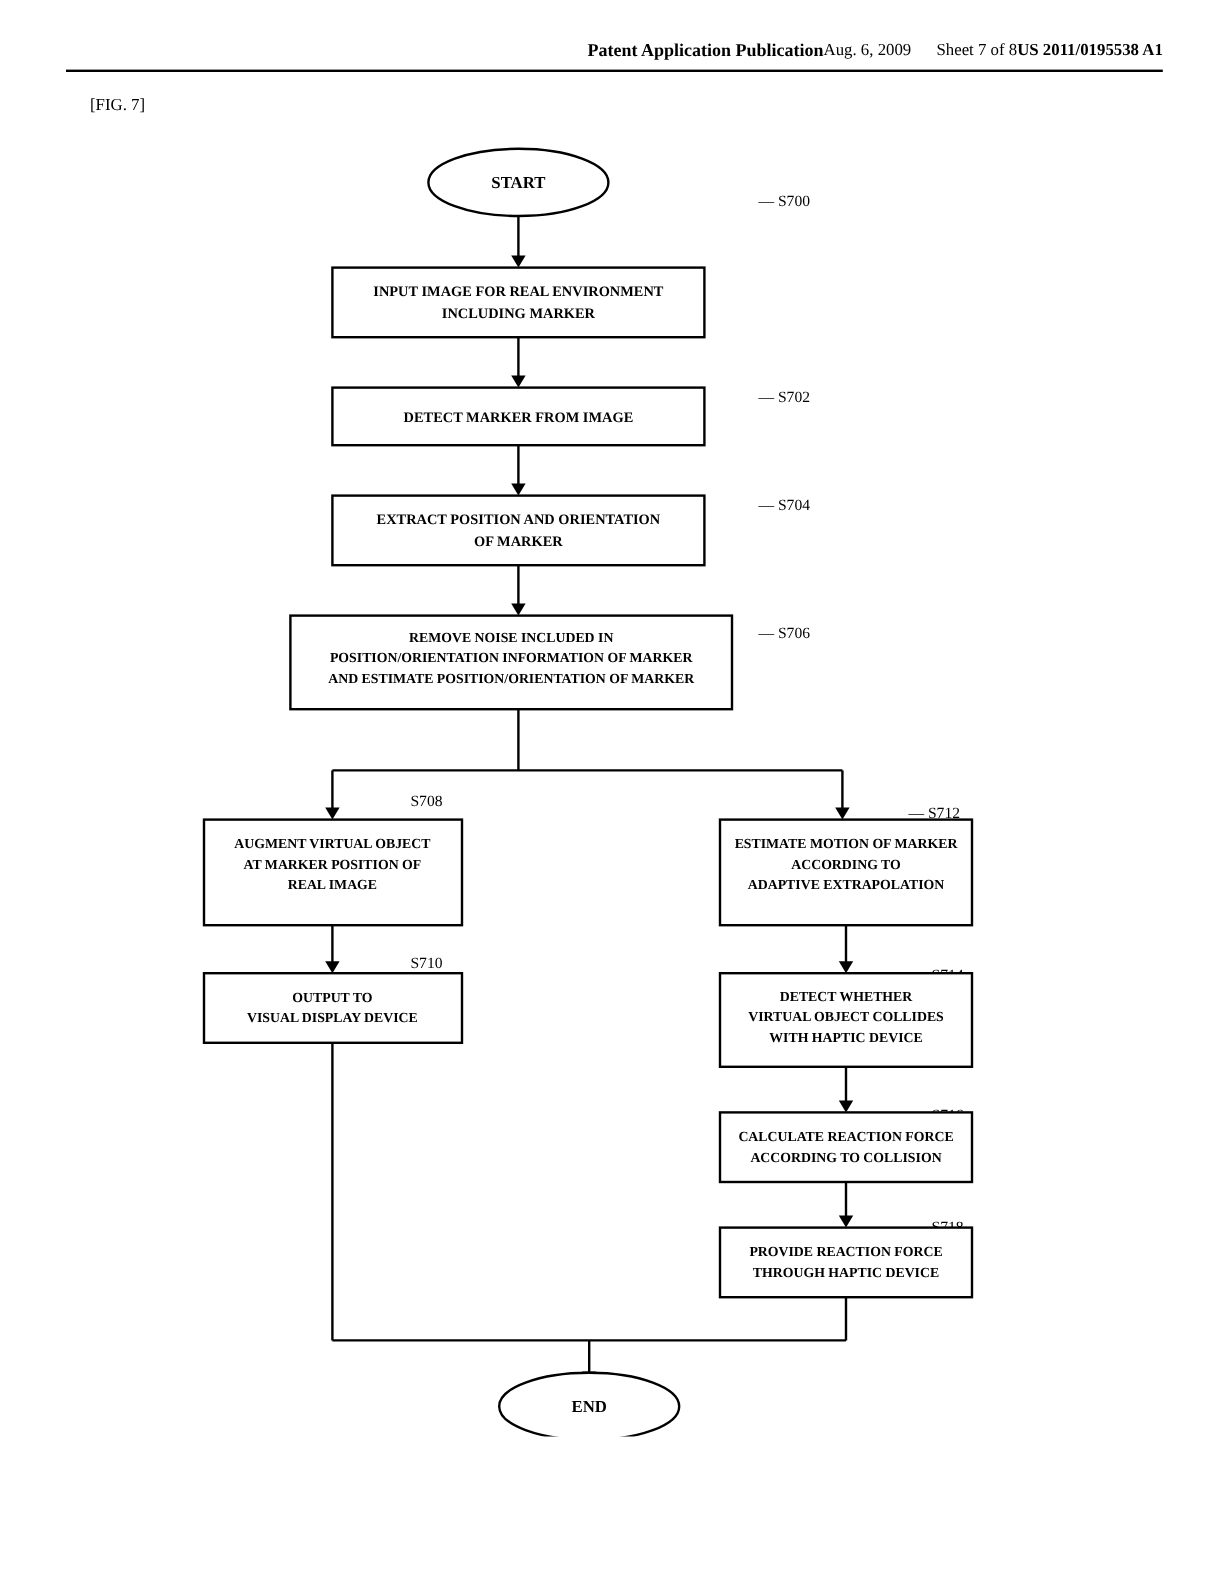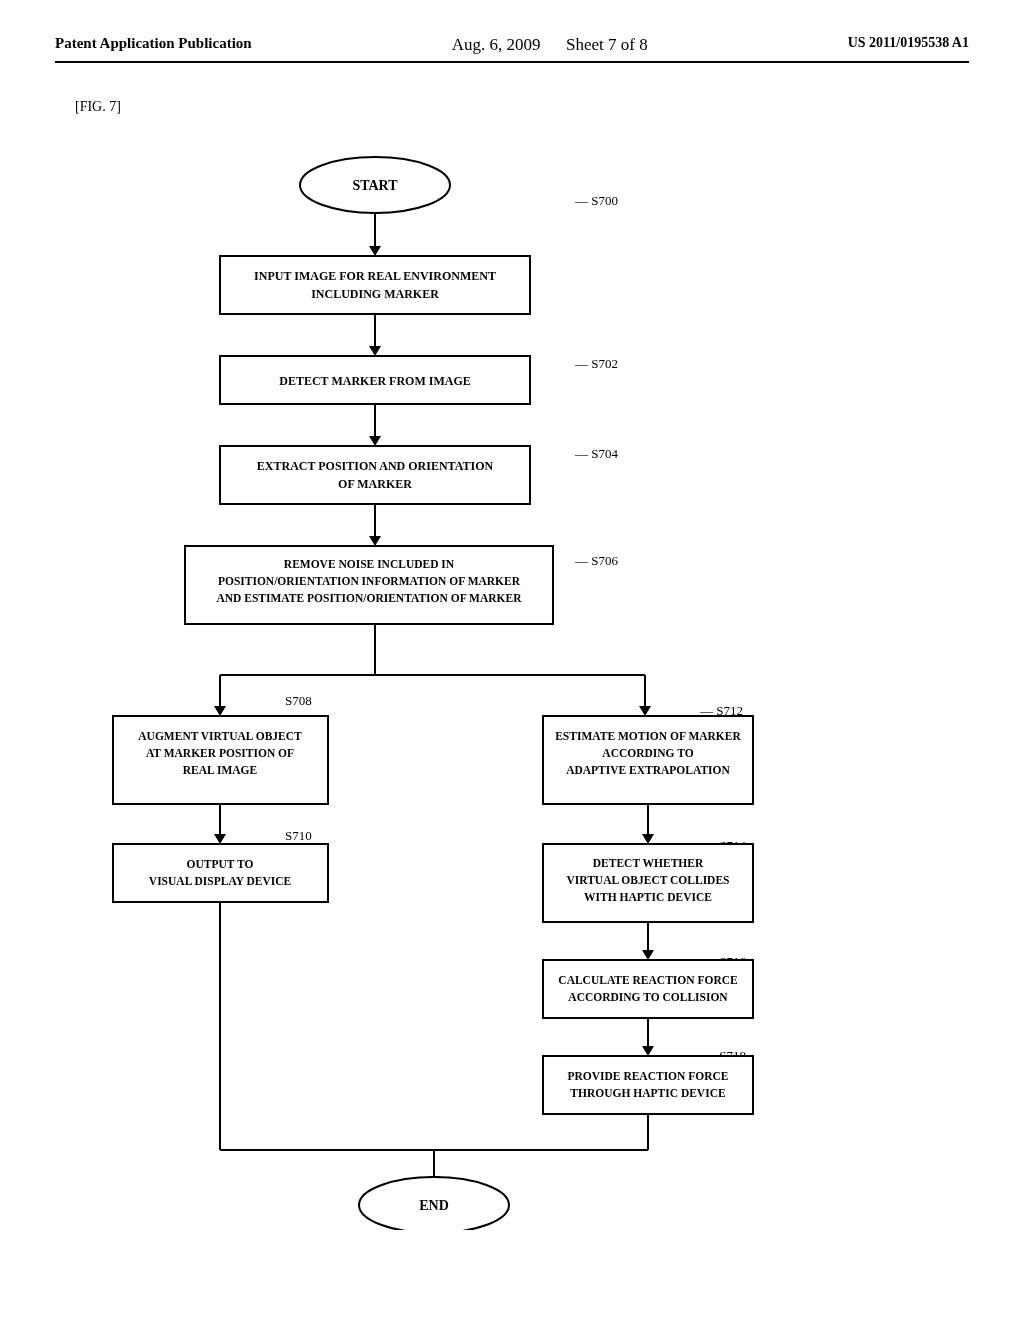--- a/index.html
+++ b/index.html
@@ -13,33 +13,33 @@
     }
   </style>
 </head>
 <body>
 
 <style>
 </style>
 
 <div style="width:1024px; min-height:1320px; background:#fff; font-family:'Times New Roman',serif; padding: 35px 55px;">
 
-  <div style="display:flex; justify-content:space-between; border-bottom:2.5px solid #000; padding-bottom:6px; margin-bottom:36px;">
+  <div style="display:flex; justify-content:flex-end; border-bottom:2.5px solid #000; padding-bottom:6px; margin-bottom:21px;">
     <div style="font-weight:bold; font-size:15px;">Patent Application Publication</div>
-    <div style="font-size:17px;">
+    <div style="font-size:14px;">
       <span>Aug. 6, 2009</span>
       &nbsp;&nbsp;&nbsp;&nbsp;
       <span>Sheet 7 of 8</span>
     </div>
     <div style="font-size:14px; font-weight:bold;">US 2011/0195538 A1</div>
   </div>
 
-  <div style="font-size:14px; margin-bottom:15px; margin-left:20px;">[FIG. 7]</div>
+  <div style="font-size:14px; margin-bottom:0; margin-left:20px;">[FIG. 7]</div>
 
-  <div style="display:flex; justify-content:flex-start;">
+  <div style="display:flex; justify-content:center;">
     <svg width="800" height="1100" viewBox="0 0 800 1100" xmlns="http://www.w3.org/2000/svg">
 
       <ellipse cx="320" cy="55" rx="75" ry="28" fill="white" stroke="black" stroke-width="2"></ellipse>
       <text x="320" y="60" text-anchor="middle" font-family="Times New Roman" font-size="14" font-weight="bold">START</text>
 
       <text x="520" y="75" font-family="Times New Roman" font-size="13">— S700</text>
 
       <line x1="320" y1="83" x2="320" y2="118" stroke="black" stroke-width="2"></line>
       <polygon points="314,116 320,126 326,116" fill="black"></polygon>
 

